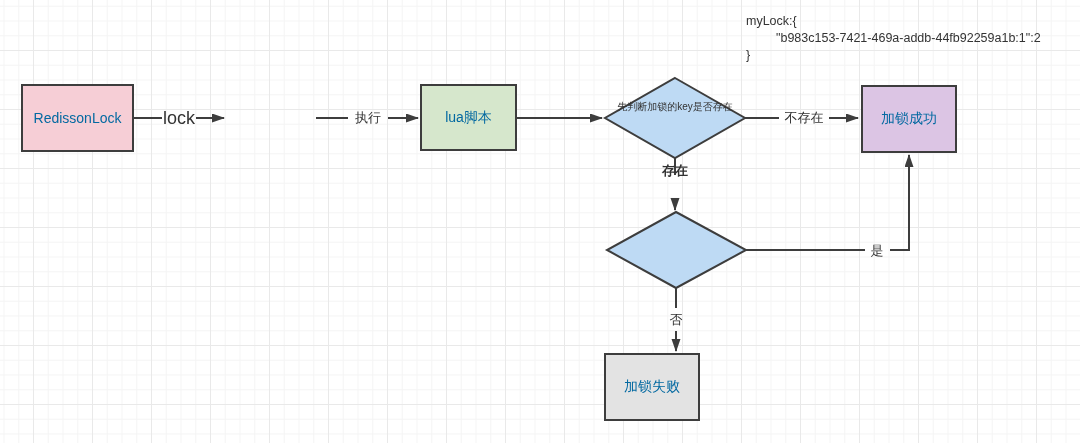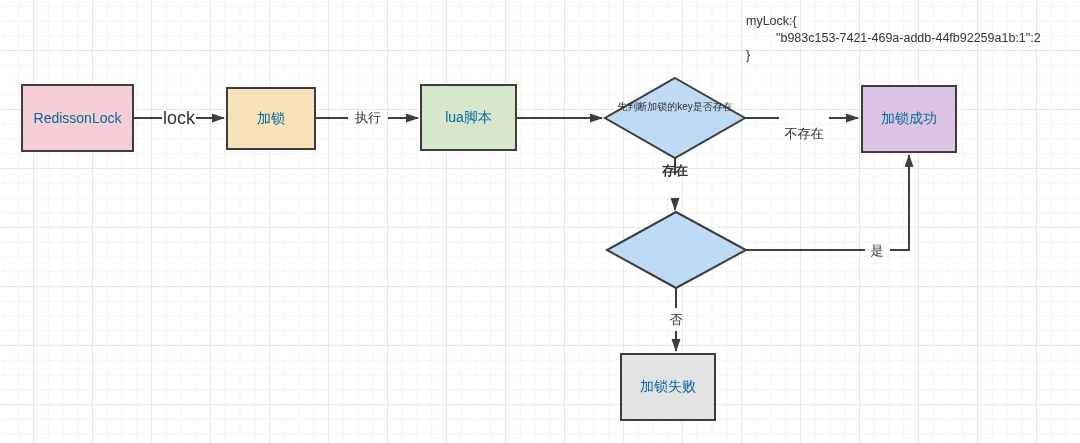--- a/index.html
+++ b/index.html
@@ -102,41 +102,38 @@
     </g>
 
     <polygon points="675,78 745,118 675,158 605,118" stroke="#3d3d3d" stroke-width="2" fill="#bedaf4"></polygon>
     <polygon points="676,212 746,250 676,288 607,250" stroke="#3d3d3d" stroke-width="2" fill="#bedaf4"></polygon>
   </svg>
 
   <div class="node" style="left: 21px; top: 84px; width: 113px; height: 68px; background: rgb(246, 206, 214);">
     <span>RedissonLock</span>
   </div>
 
-  <div class="node" style="left: 226px; top: 87px; width: 90px; height: 63px; background: rgb(248, 226, 186);">
-    <span>加锁</span>
-  </div>
 
   <div class="node" style="left: 861px; top: 85px; width: 96px; height: 68px; background: rgb(220, 197, 228);">
     <span>加锁成功</span>
   </div>
 
   <div class="node" style="left: 420px; top: 84px; width: 97px; height: 67px; background: rgb(214, 231, 204);">
     <span>lua脚本</span>
   </div>
 
-  <div class="node" style="left: 620px; top: 353px; width: 96px; height: 68px; background: rgb(227, 227, 227);">
+  <div class="node" style="left: 604px; top: 353px; width: 96px; height: 68px; background: rgb(227, 227, 227);">
     <span>加锁失败</span>
   </div>
 
   <div class="diamond-label" style="left:616px; top:100px; width:118px;">先判断加锁的key是否存在</div>
 
   <div class="edge-label en" style="left:179px; top:118px;">lock</div>
   <div class="edge-label" style="left:368px; top:118px;">执行</div>
-  <div class="edge-label" style="left:804px; top:118px;margin-top:16px;">不存在</div>
+  <div class="edge-label" style="left:804px; top:118px;">不存在</div>
   <div class="edge-label" style="left:675px; top:171px;font-weight:bold;">存在</div>
   <div class="edge-label" style="left:877px; top:251px;">是</div>
   <div class="edge-label" style="left:676px; top:320px;">否</div>
 
   <div class="annotation">
     <div>myLock:{</div>
     <div class="indent">"b983c153-7421-469a-addb-44fb92259a1b:1":2</div>
     <div>}</div>
   </div>
 

